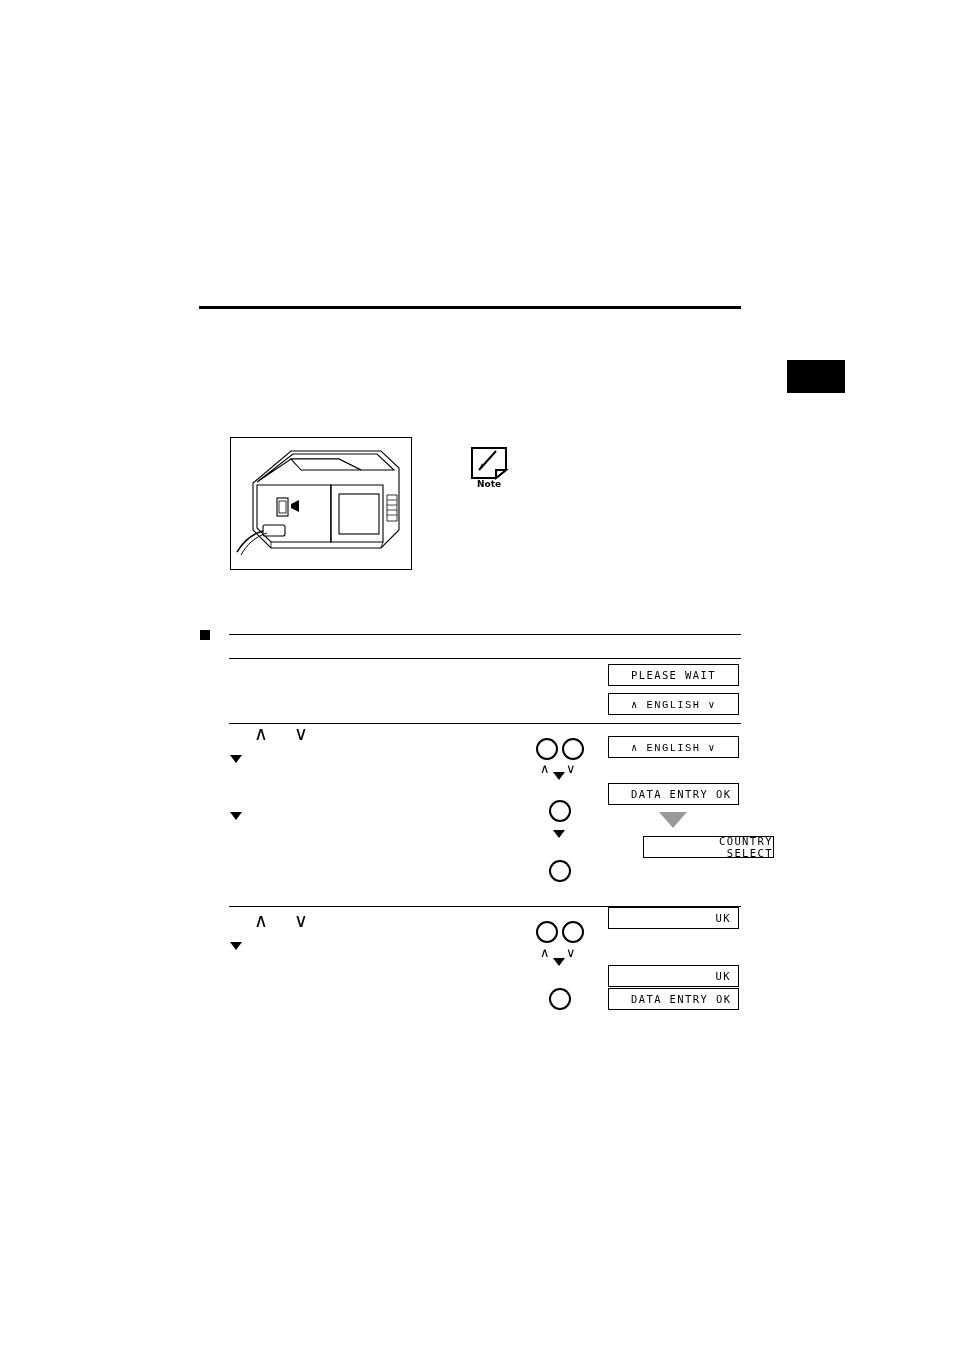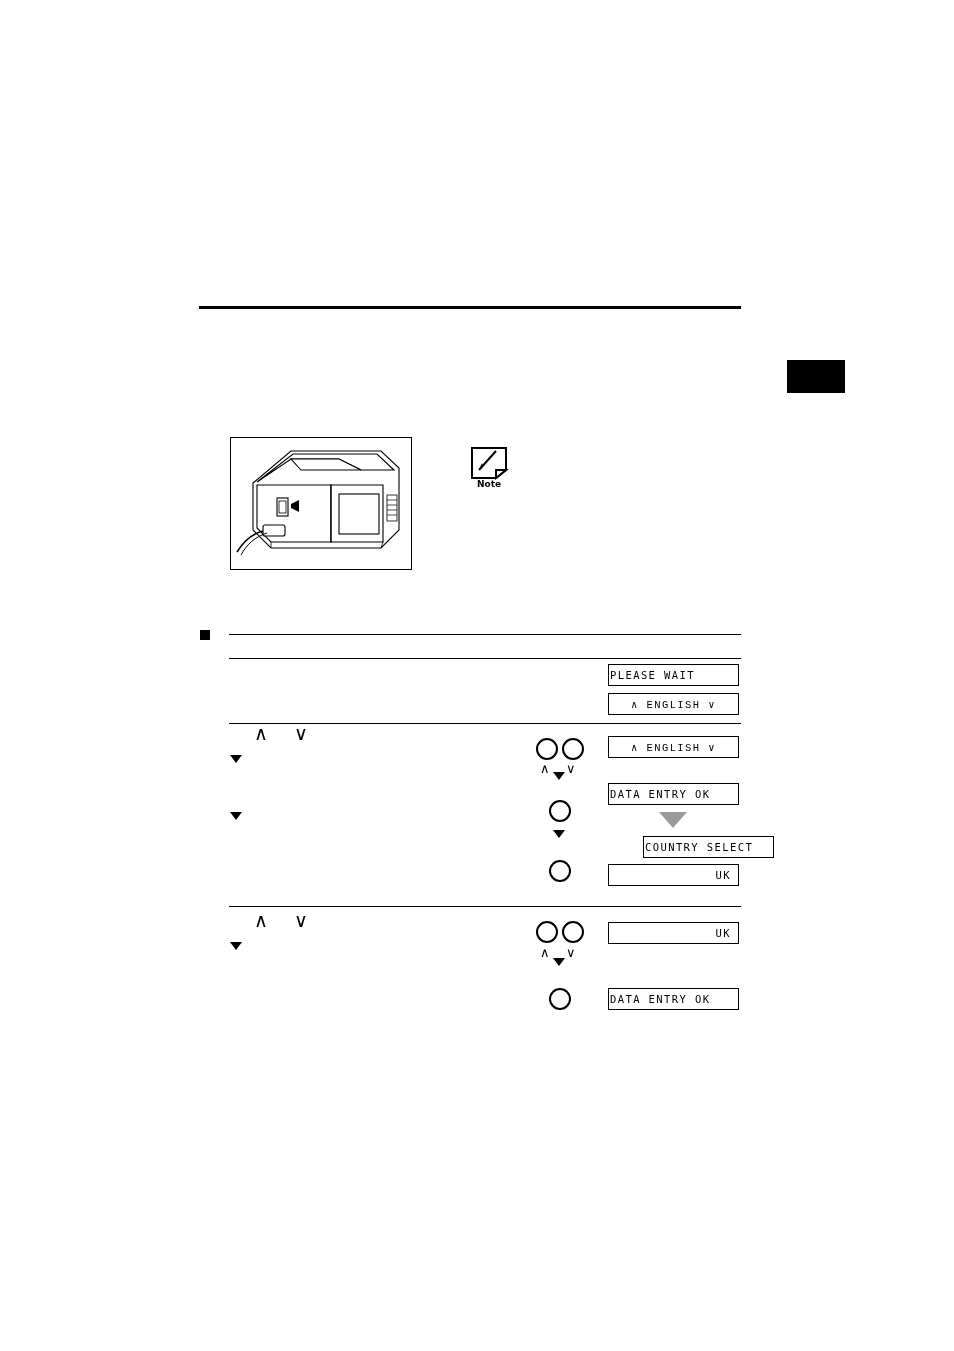--- a/index.html
+++ b/index.html
@@ -90,23 +90,23 @@
     box-sizing: border-box;
     font-family: "DejaVu Sans Mono", monospace;
     font-size: 10.5px;
     letter-spacing: 1.4px;
     color: #000000;
     display: flex;
     align-items: center;
     height: 22px;
     width: 131px;
   }
-  .lcd.left { justify-content: flex-start; padding-left: 1px; }
+  .lcd.left { justify-content: flex-start; padding-left: 22px; text-align: right; }
   .lcd.center { justify-content: center; font-family: Liberation Mono, monospace; }
-  .lcd.right { justify-content: flex-end; padding-right: 7px; }
+  .lcd.right { justify-content: flex-end; padding-right: 7px; margin-top: 43px; }
 
   
   .btn-circle {
     position: absolute;
     width: 22px;
     height: 22px;
     border: 2px solid #000000;
     border-radius: 50%;
     box-sizing: border-box;
     background: #ffffff;

